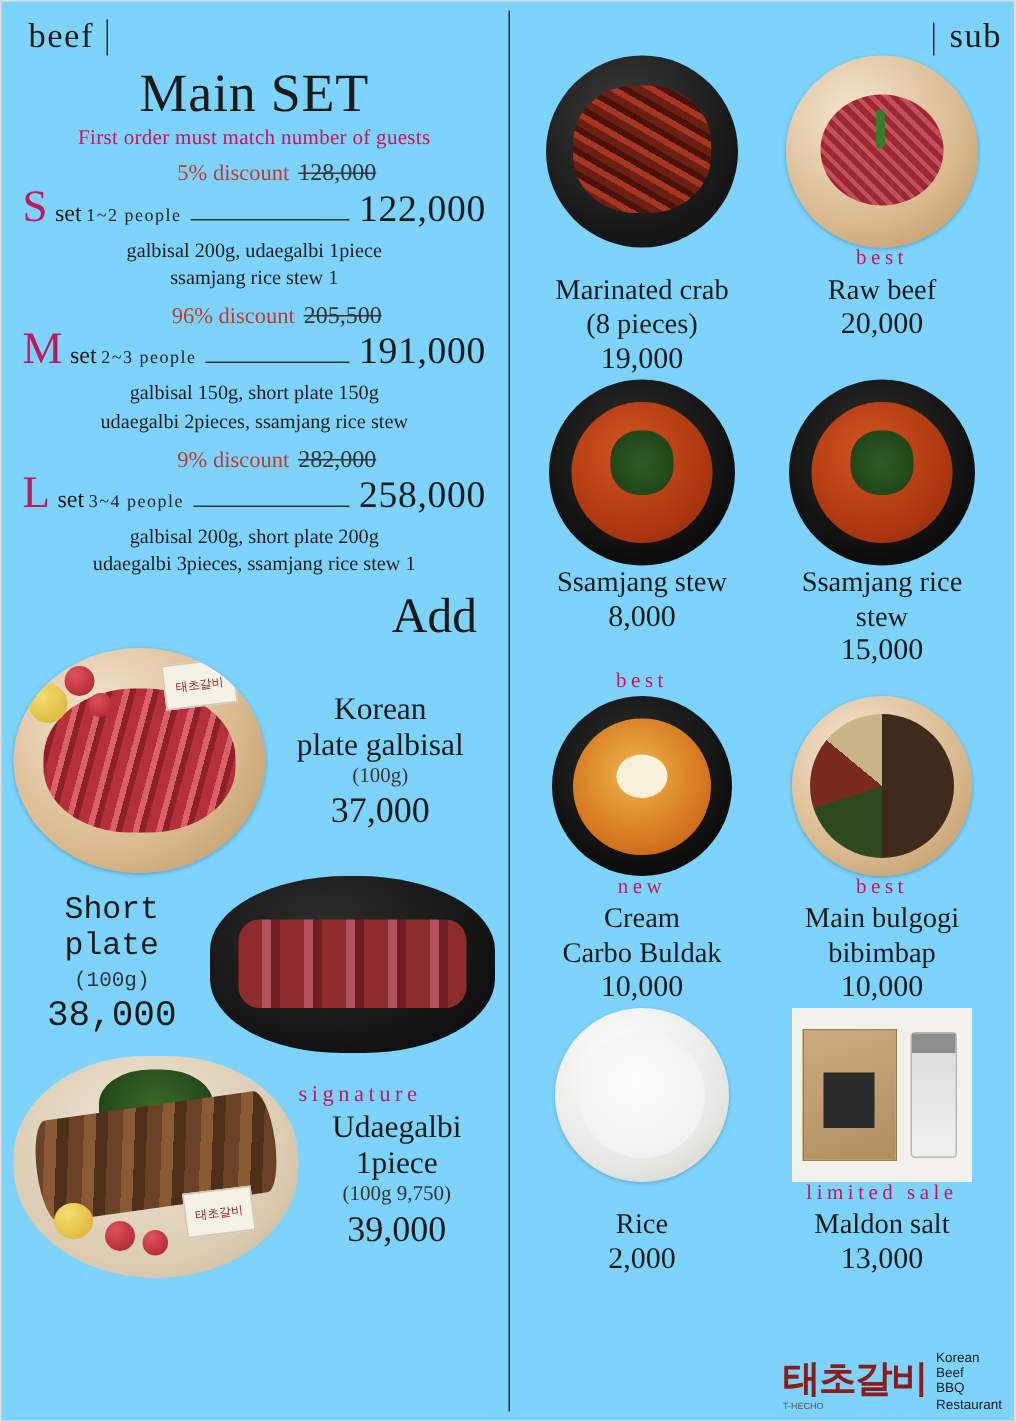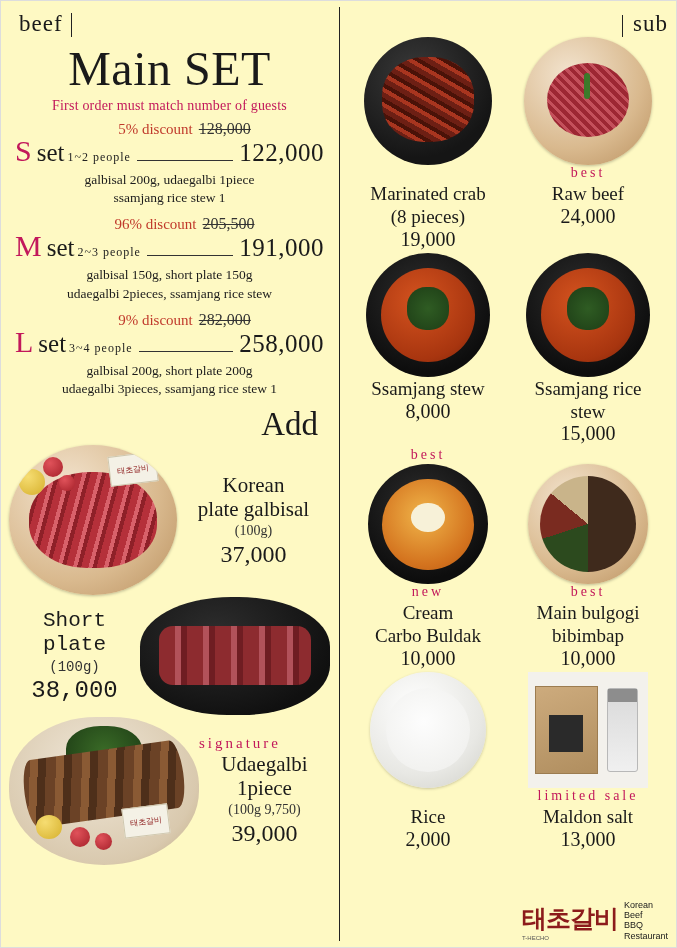--- a/index.html
+++ b/index.html
@@ -9,21 +9,21 @@
   }
   body {
     width: 677px; height: 948px;
     font-family: "Liberation Serif", serif;
     color: #1a1a1a;
     overflow: hidden;
   }
   .menu {
     position: relative;
     width: 677px; height: 948px;
-    background: #fef9c3;
+    background: #7dd3fc;
     display: flex;
     border: 1px solid #ddd;
   }
   .divider {
     position: absolute;
     left: 338px; top: 6px; bottom: 6px;
     width: 1px; background: #222;
   }
 
   
@@ -50,21 +50,21 @@
   .col-tag.right-tag::before {
     content: "";
     position: absolute;
     left: -1px; top: 4px;
     width: 1px; height: 22px;
     background: #222;
   }
 
   .main-set-title {
     text-align: center;
-    font-size: 48px;
+    font-size: 36px;
     font-family: "Liberation Serif", serif;
     margin: 4px 0 2px 0;
     letter-spacing: 0.5px;
   }
   .subnote {
     text-align: center;
     color: #c2185b;
     font-size: 14px;
     letter-spacing: 0.2px;
     margin-bottom: 6px;
@@ -90,21 +90,21 @@
     align-items: baseline;
     padding: 0 6px;
   }
   .set-letter {
     font-size: 30px;
     color: #c2185b;
     font-family: "Liberation Serif", serif;
     margin-right: 5px;
   }
   .set-word {
-    font-size: 25px;
+    font-size: 16px;
     margin-right: 3px;
   }
   .set-people {
     font-size: 12px;
     letter-spacing: 1px;
     color: #222;
   }
   .rule {
     flex: 1;
     border-bottom: 1px solid #333;
@@ -508,21 +508,21 @@
 
       <div class="cell">
         <div class="photo-wrap">
           <div class="photo plate-round" style="width:128px;height:128px;">
             <div class="raw-beef-mound"></div>
             <div style="position:absolute;left:47%;top:28%;width:6px;height:26px;background:#3c7a2a;border-radius:3px;"></div>
           </div>
         </div>
         <div class="best-tag">best</div>
         <div class="cell-name">Raw beef</div>
-        <div class="cell-price">24,000</div>
+        <div class="cell-price">20,000</div>
       </div>
 
       <div class="cell">
         <div class="photo-wrap">
           <div class="photo stew-pot" style="width:124px;height:124px;">
             <div class="stew-broth"></div>
             <div class="stew-greens"></div>
           </div>
         </div>
         <div class="cell-name">Ssamjang stew</div>

